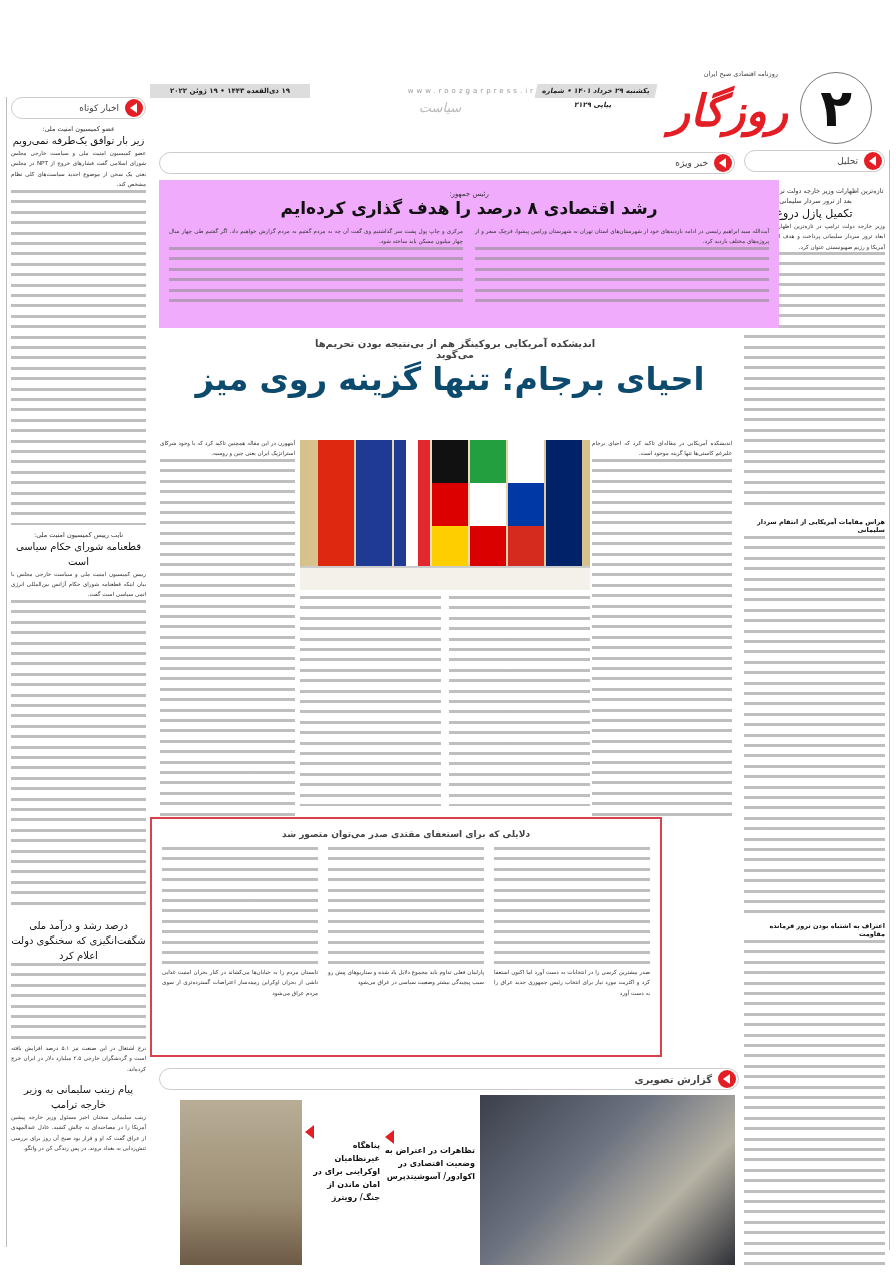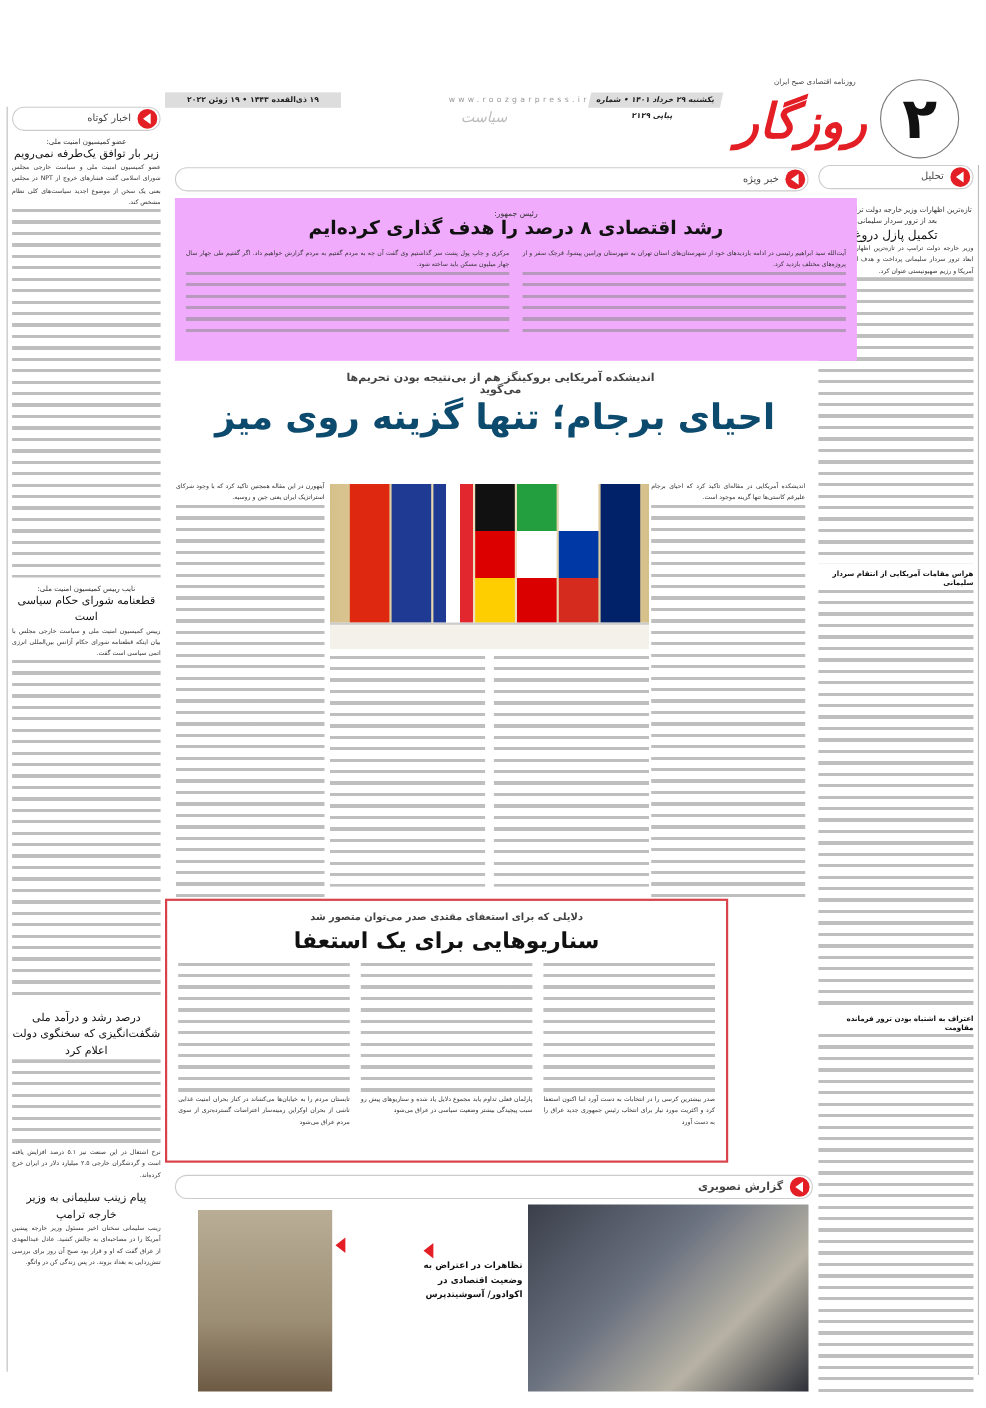--- a/index.html
+++ b/index.html
@@ -140,21 +140,20 @@
     <div class="flag" style="left: 246px; background: rgb(1, 33, 105);"></div>
     <div style="position: absolute; left: 0px; bottom: 0px; width: 100%; height: 24px; background: rgb(244, 241, 234); border-top: 2px solid rgb(204, 204, 204);"></div>
   </div>
 <div class="abs" style="left:300px;top:596px;width:290px;display:flex;gap:8px">
   <span class="filler" style="flex:1;height:210px"></span>
   <span class="filler" style="flex:1;height:210px"></span>
 </div>
 
 <div class="abs box-story">
   <div class="box-kicker">دلایلی که برای استعفای مقتدی صدر می‌توان متصور شد</div>
-  <div class="box-title">سناریوهایی برای یک استعفا</div>
   <div style="display:flex;gap:10px;padding:8px 10px">
     <div style="flex:1">
         <span class="filler" style="height:120px"></span>
         <p class="body-text">صدر بیشترین کرسی را در انتخابات به دست آورد اما اکنون استعفا کرد و اکثریت مورد نیاز برای انتخاب رئیس جمهوری جدید عراق را به دست آورد</p>
       </div>
     <div style="flex:1">
         <span class="filler" style="height:120px"></span>
         <p class="body-text">پارلمان فعلی تداوم یابد مجموع دلایل یاد شده و سناریوهای پیش رو سبب پیچیدگی بیشتر وضعیت سیاسی در عراق می‌شود</p>
       </div>
     <div style="flex:1">
@@ -169,13 +168,14 @@
   <span class="sec-title" style="font-weight:bold;font-size:10px">گزارش تصویری</span>
 </div>
 <div class="abs photo1"></div>
 <div class="abs" style="left:385px;top:1130px;width:90px">
   <div class="red-tri" style="margin-right:auto"></div>
   <div class="caption">تظاهرات در اعتراض به وضعیت اقتصادی در اکوادور/ آسوشیتدپرس</div>
 </div>
 <div class="abs photo2"></div>
 <div class="abs" style="left:305px;top:1125px;width:75px">
   <div class="red-tri" style="margin-right:auto"></div>
+  <div class="caption">پناهگاه غیرنظامیان اوکراینی برای در امان ماندن از جنگ/ رویترز</div>
 </div>
 
 </body></html>

